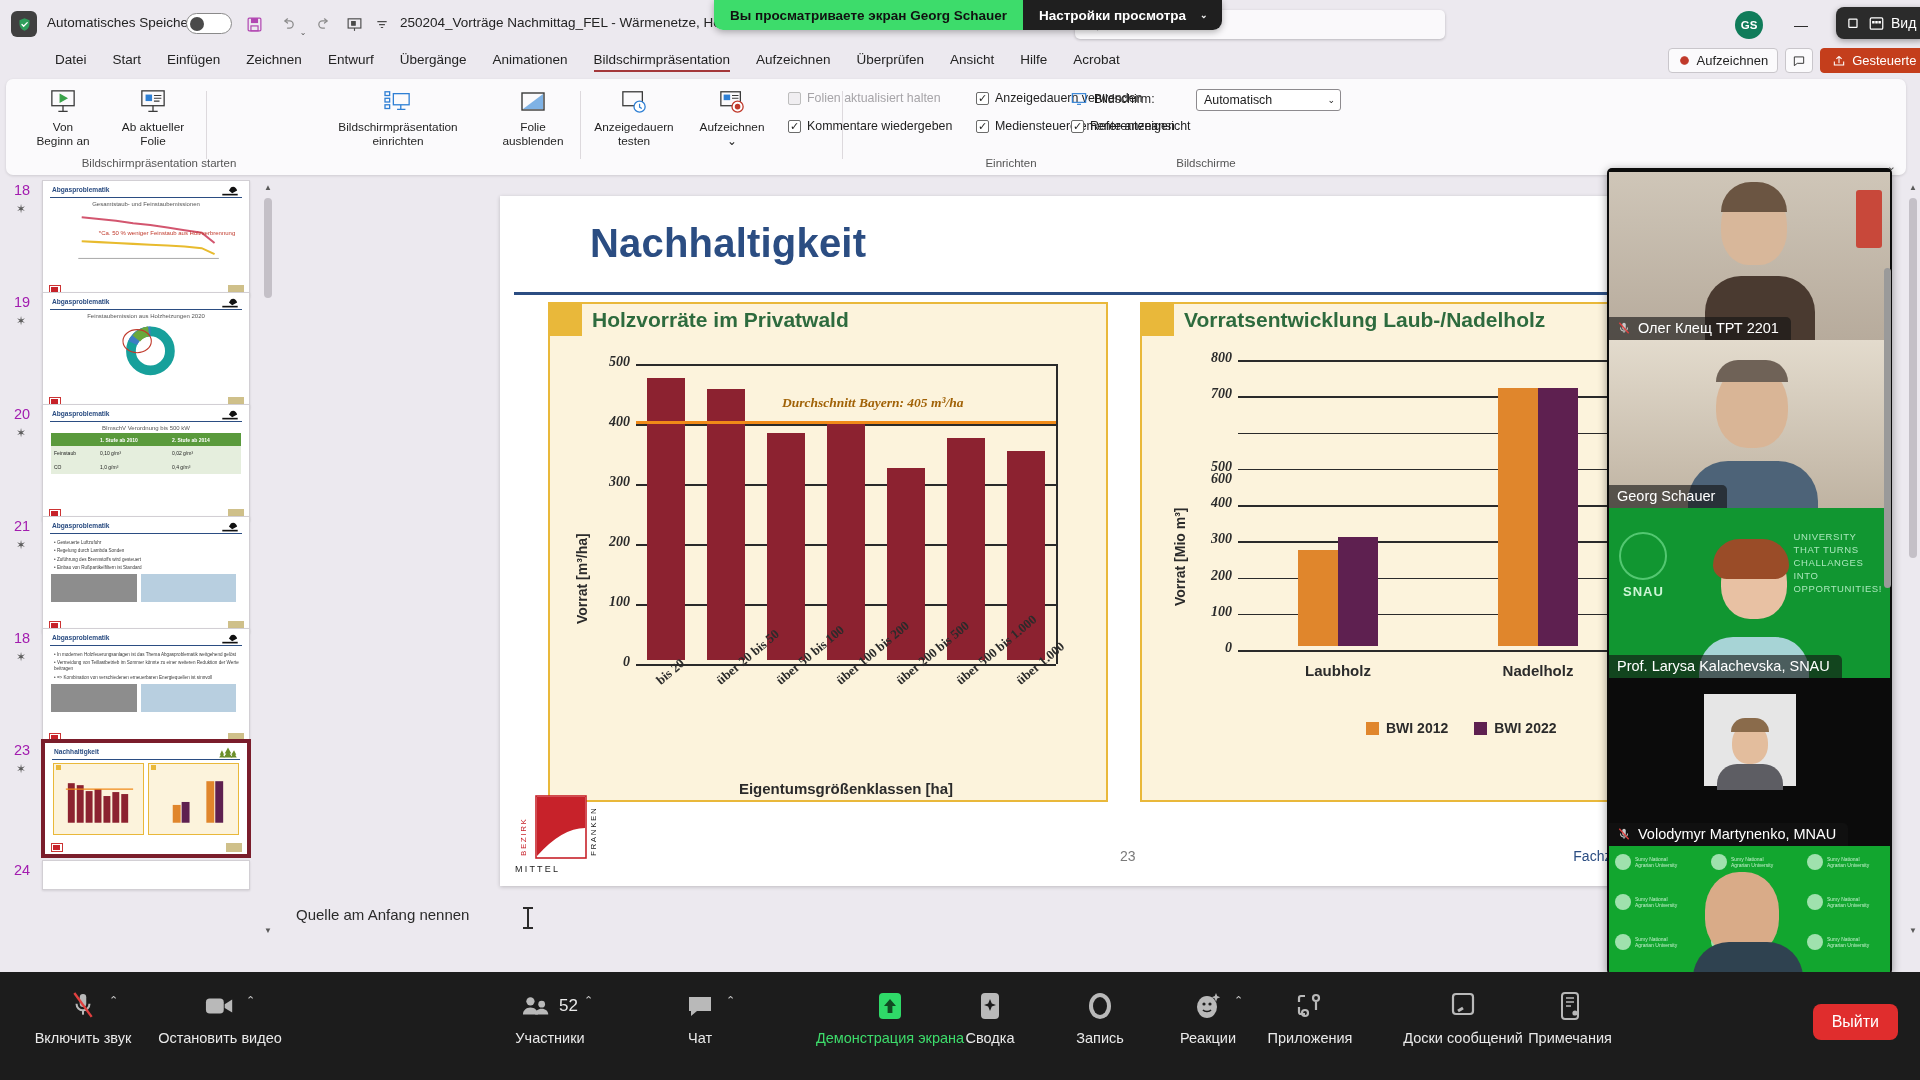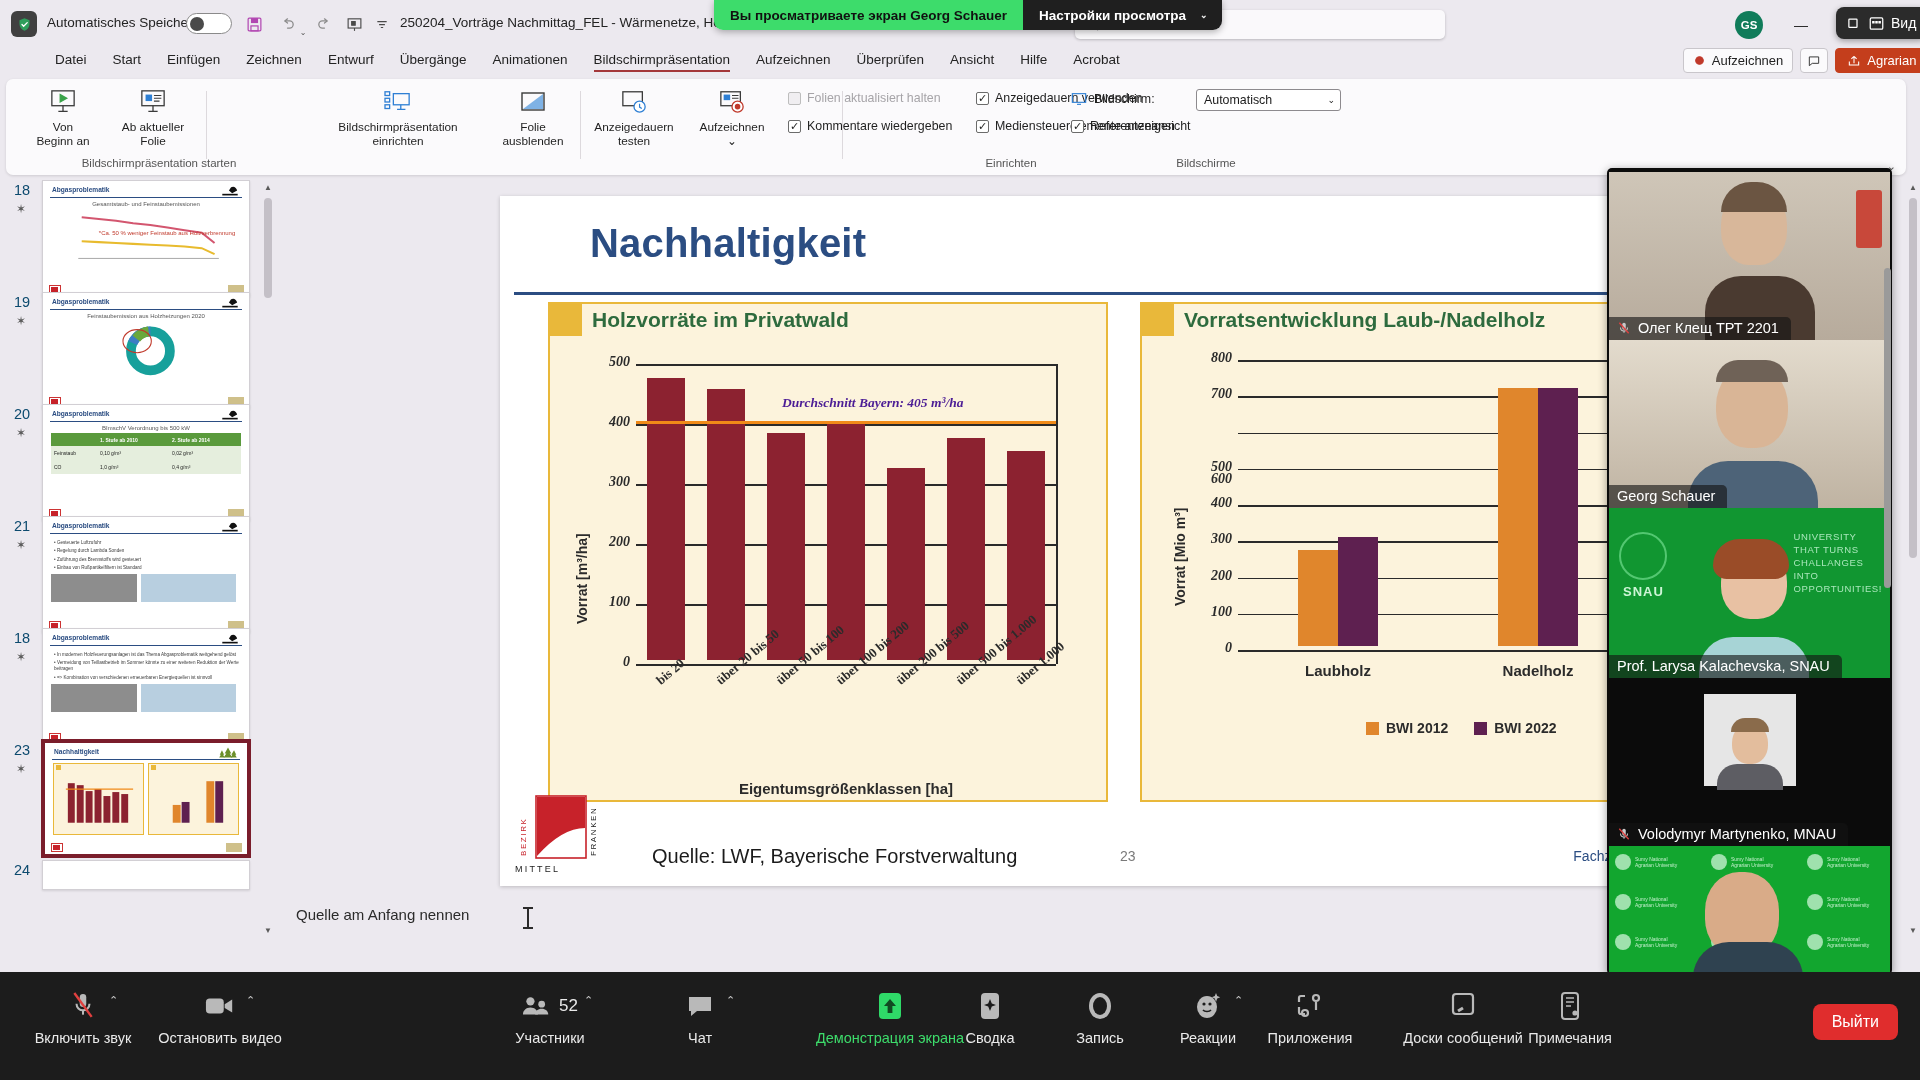--- a/index.html
+++ b/index.html
@@ -84,21 +84,21 @@
   .dim { color:#a6a4a8; }
   .sel-box { height:22px; border:1px solid #8d8a8e; border-radius:3px; background:#fff; font-size:12.4px;
       display:flex; align-items:center; justify-content:space-between; padding:0 5px 0 7px; }
   .ribbon-collapse { position:absolute; right:10px; bottom:2px; font-size:11px; color:#5a5a5a; }
 
   
   .thumbpane { position:absolute; left:0; top:180px; width:278px; bottom:143px; background:#ece9ef; overflow:hidden; }
   .thumb { position:absolute; left:42px; width:208px; height:117px; background:#fff;
       border:1px solid #d2cfd4; box-shadow:0 1px 2px rgba(0,0,0,.11); overflow:hidden; }
   .thumb.sel { border:3px solid #7a1d2b; box-shadow:0 0 0 1px #7a1d2b; }
-  .thumb-num { position:absolute; left:14px; font-size:14.5px; color:#0c4a6e; }
+  .thumb-num { position:absolute; left:14px; font-size:14.5px; color:#a21caf; }
   .thumb-star { position:absolute; left:16px; font-size:12px; color:#5a5a5a; }
   .t-title { position:absolute; left:9px; top:5px; font-size:6.6px; font-weight:700; color:#2b4d82; }
   .t-rule { position:absolute; left:7px; right:7px; top:16px; height:1px; background:#2b4d82; }
   .t-smoke { position:absolute; right:8px; top:3px; width:22px; height:11px; }
   .t-body { position:absolute; left:8px; right:8px; top:20px; bottom:10px; }
   .t-foot { position:absolute; left:6px; bottom:2px; width:12px; height:9px; background:#fff; border:.6px solid #c33; }
   .t-foot i { display:block; width:7px; height:5px; background:#c7222a; margin:1px; }
   .t-footR { position:absolute; right:5px; bottom:2px; width:16px; height:9px; background:#cfc08a; }
 
   
@@ -272,21 +272,21 @@
     <div class="ribbon-btn sq">
       <svg width="14" height="14" viewBox="0 0 24 24" fill="none" stroke="#3a3a3a" stroke-width="1.7">
           <path d="M4 5h16v11H9l-5 4z"></path>
         </svg>
     </div>
     <div class="ribbon-btn share">
       <svg width="14" height="14" viewBox="0 0 24 24" fill="none" stroke="#fff" stroke-width="1.8">
           <path d="M4 13v6h16v-6"></path>
           <path d="M12 16V4M12 4L7.5 8.5M12 4l4.5 4.5"></path>
         </svg>
-      <span>Agrarian</span>
+      <span>Gesteuerte</span>
       <span style="font-size:9px">⌄</span>
     </div>
   </div>
 </div>
 
 <div class="ribbon">
 
   <div class="grp" style="left:8px; width:290px;">
     <div class="bigbtn" style="left:6px">
       <div class="ico">
@@ -612,21 +612,21 @@
           <div class="axlab" style="left:40px; top:50px; width:40px; text-align:right;">500</div>
           <div style="position:absolute;left:506px;top:60px;width:2px;height:300px;background:#2a2a2a"></div>
           <div class="bar" style="left:97.4px; bottom:140px; width:37.2px; height:282px; background:#8c2230;" title="470"></div>
           <div class="bar" style="left:157.4px; bottom:140px; width:37.2px; height:271.2px; background:#8c2230;" title="452"></div>
           <div class="bar" style="left:217.4px; bottom:140px; width:37.2px; height:226.8px; background:#8c2230;" title="378"></div>
           <div class="bar" style="left:277.4px; bottom:140px; width:37.2px; height:237px; background:#8c2230;" title="395"></div>
           <div class="bar" style="left:337.4px; bottom:140px; width:37.2px; height:192px; background:#8c2230;" title="320"></div>
           <div class="bar" style="left:397.4px; bottom:140px; width:37.2px; height:222px; background:#8c2230;" title="370"></div>
           <div class="bar" style="left:457.4px; bottom:140px; width:37.2px; height:208.79999999999998px; background:#8c2230;" title="348"></div>
           <div class="avgline" style="left:86px; top:116.99999999999997px; width:420px; background:#f08a18;"></div>
-          <div style="position:absolute;left:232px;top:90.99999999999997px;font-size:13.5px;font-style:italic;font-weight:700;color:#4c1d95;white-space:nowrap;font-family:'Liberation Serif',serif">Durchschnitt Bayern: 405 m³/ha</div>
+          <div style="position:absolute;left:232px;top:90.99999999999997px;font-size:13.5px;font-style:italic;font-weight:700;color:#a16207;white-space:nowrap;font-family:'Liberation Serif',serif">Durchschnitt Bayern: 405 m³/ha</div>
           <div class="xlab-rot" style="left:102.8px; top:372px;">bis 20</div>
           <div class="xlab-rot" style="left:162.8px; top:372px;">über 20 bis 50</div>
           <div class="xlab-rot" style="left:222.8px; top:372px;">über 50 bis 100</div>
           <div class="xlab-rot" style="left:282.8px; top:372px;">über 100 bis 200</div>
           <div class="xlab-rot" style="left:342.8px; top:372px;">über 200 bis 500</div>
           <div class="xlab-rot" style="left:402.8px; top:372px;">über 500 bis 1.000</div>
           <div class="xlab-rot" style="left:462.8px; top:372px;">über 1.000</div>
           <div class="ytitle" style="left:24px; top:320px;">Vorrat [m³/ha]</div>
           <div class="xtitle" style="left:86px; top:476px; width:420px;">Eigentumsgrößenklassen [ha]</div>
         </div>
@@ -676,21 +676,20 @@
     </div>
 
     <svg class="bezirk" viewBox="0 0 102 84">
       <rect x="22" y="2" width="50" height="62" fill="#fff" stroke="#c7222a" stroke-width="1.6"></rect>
       <path d="M23 3 L71 3 L71 34 Q48 34 23 62 Z" fill="#c7222a"></path>
       <text x="12" y="62" font-size="8" fill="#c7222a" font-family="Liberation Sans, sans-serif" transform="rotate(-90 12 62)" letter-spacing="1.6">BEZIRK</text>
       <text x="82" y="62" font-size="8" fill="#1b1b1b" font-family="Liberation Sans, sans-serif" transform="rotate(-90 82 62)" letter-spacing="1.6">FRANKEN</text>
       <text x="1" y="78" font-size="9" fill="#1b1b1b" font-family="Liberation Sans, sans-serif" letter-spacing="2.2">MITTEL</text>
     </svg>
 
-    <div class="slide-src">Quelle: LWF, Bayerische Forstverwaltung</div>
     <div class="slide-pg">23</div>
     <div class="slide-fz">Fachzentrum für Energie &amp; Landtechnik</div>
   </div>
 
   <div class="notes-area">
     <div class="notes-text">Quelle am Anfang nennen</div>
   </div>
   <div class="caret"></div>
 
   <div class="vscroll" style="right:0px; top:0; bottom:0;">

